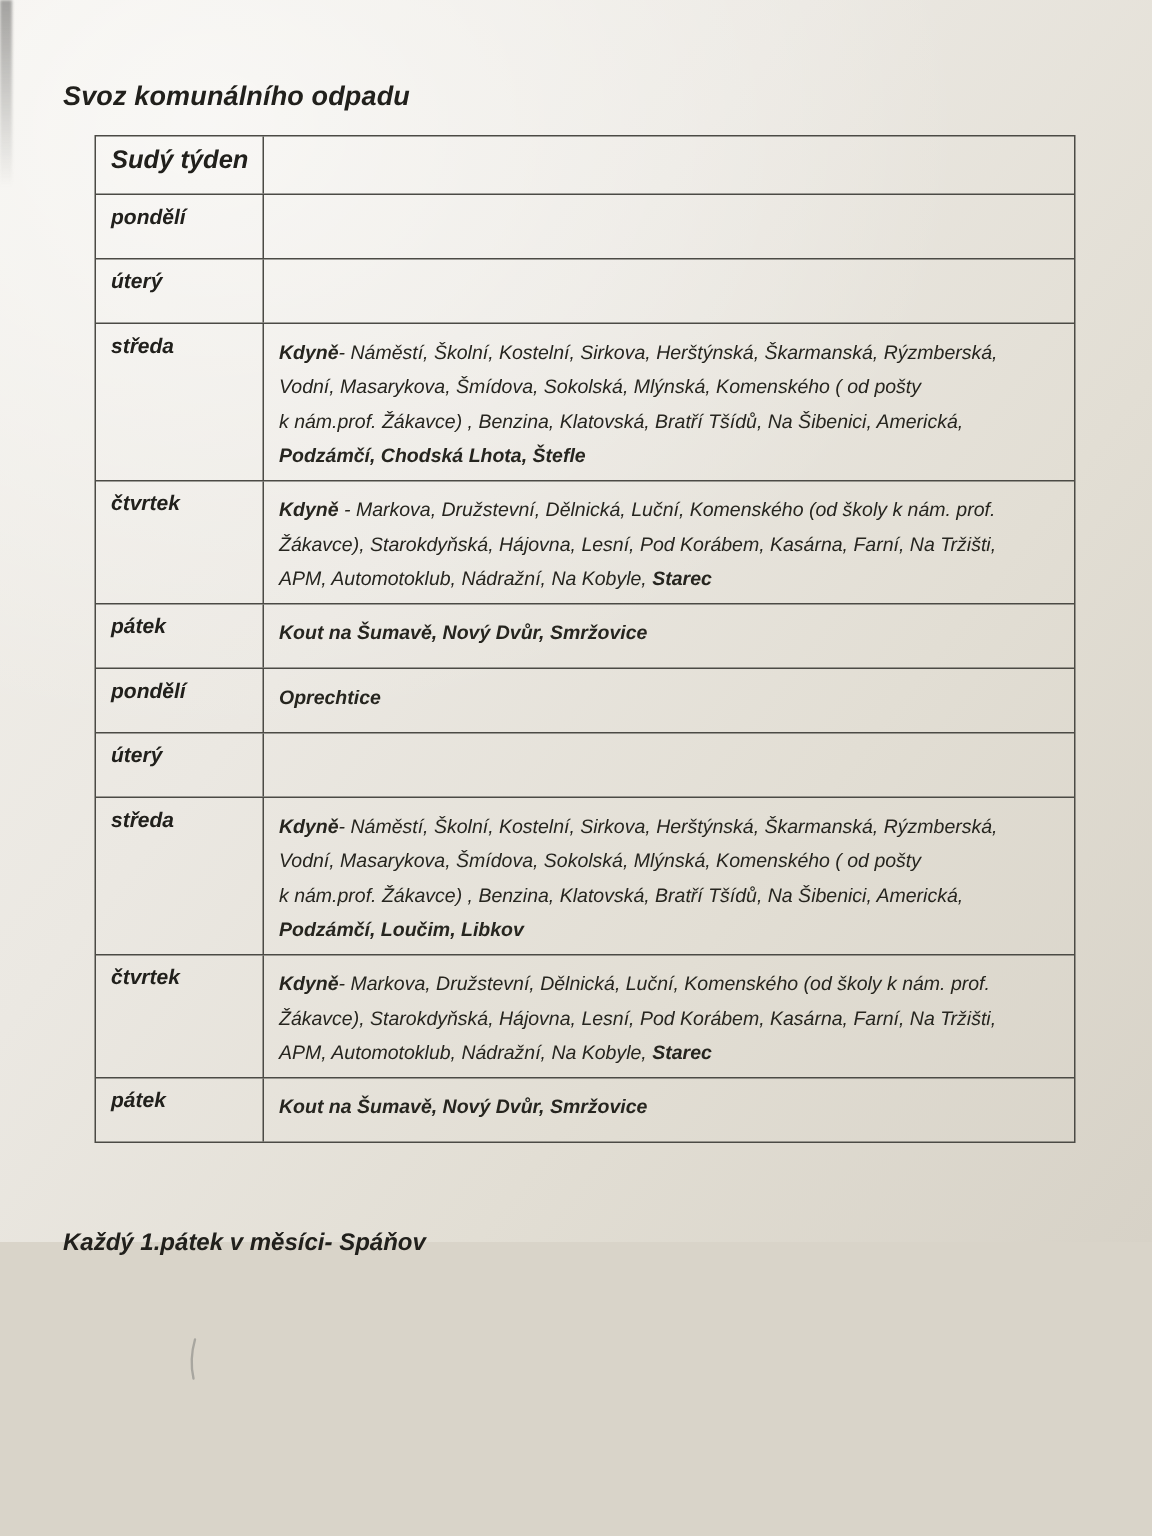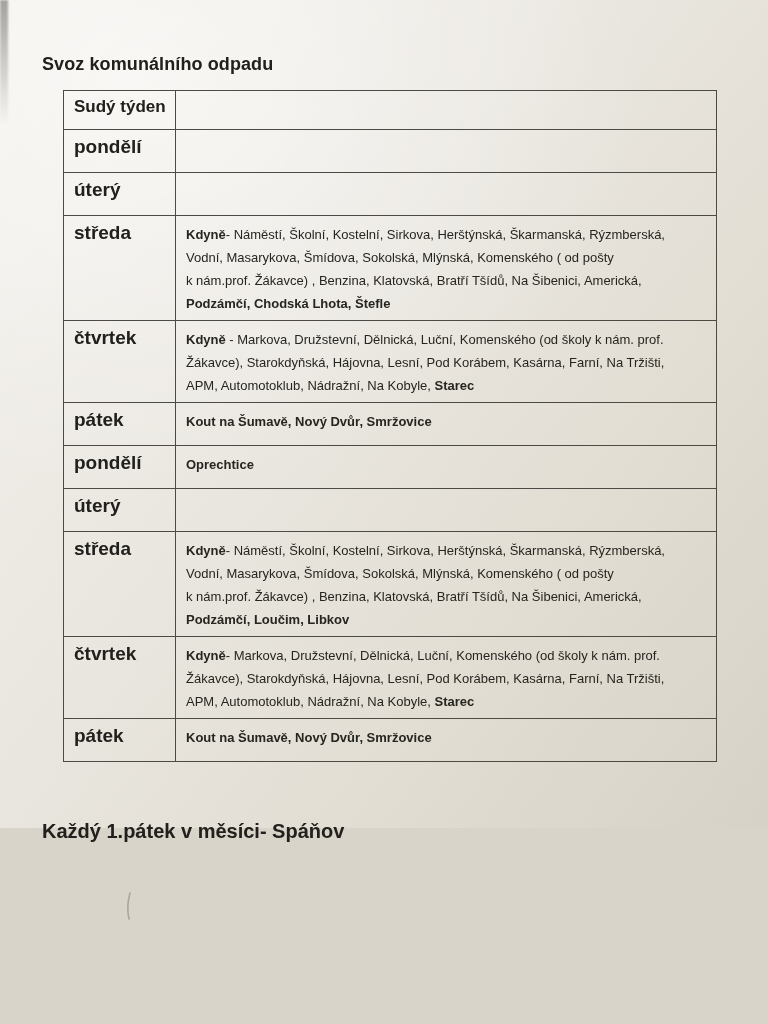--- a/index.html
+++ b/index.html
@@ -6,20 +6,21 @@
   body{
     width:768px;height:1024px;overflow:hidden;
     font-family:"Liberation Sans","DejaVu Sans",sans-serif;
     background:#d9d4c9;
   }
   .page{
     position:relative;width:768px;height:828px;
     background:
       radial-gradient(120% 90% at 18% 10%, rgba(255,255,255,0.55), rgba(255,255,255,0) 55%),
       linear-gradient(128deg, var(--paper_top,#f3f1ec) 0%, #ebe8e2 38%, #e2ded4 68%, var(--paper_bottom,#d7d2c7) 100%);
+    font-style: italic;
   }
   .edge-shadow{
     position:absolute;left:0;top:0;width:8px;height:125px;
     background:linear-gradient(to bottom, rgba(78,78,76,0.5), rgba(78,78,76,0));
     filter:blur(1px);
   }
   .title{
     position:absolute;left:42px;top:54px;
     font-size:18px;font-weight:700;color:var(--ink,#21201c);letter-spacing:.1px;
   }
@@ -30,32 +31,32 @@
     background:transparent;
   }
   .row{display:flex;border-top:1.5px solid var(--line,#4b4a45);min-height:42px;}
   .row:first-child{border-top:none;}
   .header-row{min-height:38px;}
   .cell{box-sizing:border-box;}
   .day-cell{
     width:112px;flex:0 0 112px;
     border-right:1.5px solid var(--line,#4b4a45);
     padding:6px 6px 4px 10px;
-    font-weight:700;font-size:19px;color:var(--ink,#21201c);
+    font-weight:700;font-size:14px;color:var(--ink,#21201c);
   }
   .header-cell{font-size:17px;white-space:nowrap;}
   .places-cell{
     flex:1;padding:7px 8px 5px 10px;
     font-size:13px;line-height:23px;color:var(--ink_body,#26251f);
     white-space:pre-wrap;font-weight:400;
   }
   .places-cell .b{font-weight:700;}
   .footer-note{
     position:absolute;left:42px;top:820px;
-    font-size:20px;font-weight:700;color:var(--ink,#21201c);
+    font-size:16px;font-weight:700;color:var(--ink,#21201c);
   }
   .pen-mark{position:absolute;left:123px;top:892px;opacity:.65;}
 </style>
 </head>
 <body>
 
 <div class="page">
   <div class="edge-shadow"></div>
 
   <div class="title">Svoz komunálního odpadu</div>

